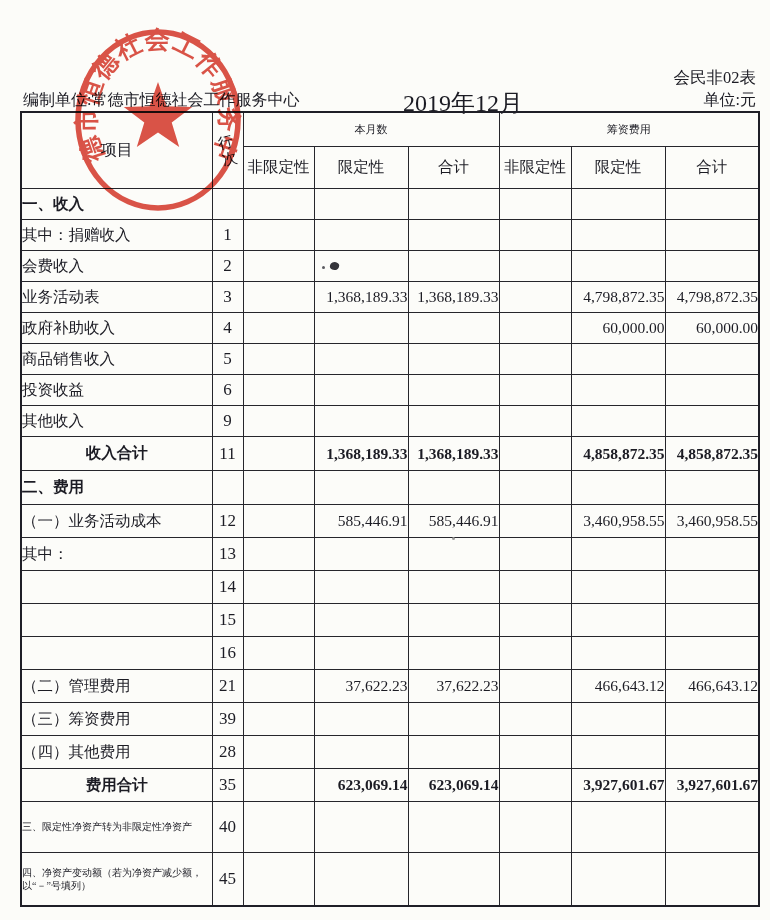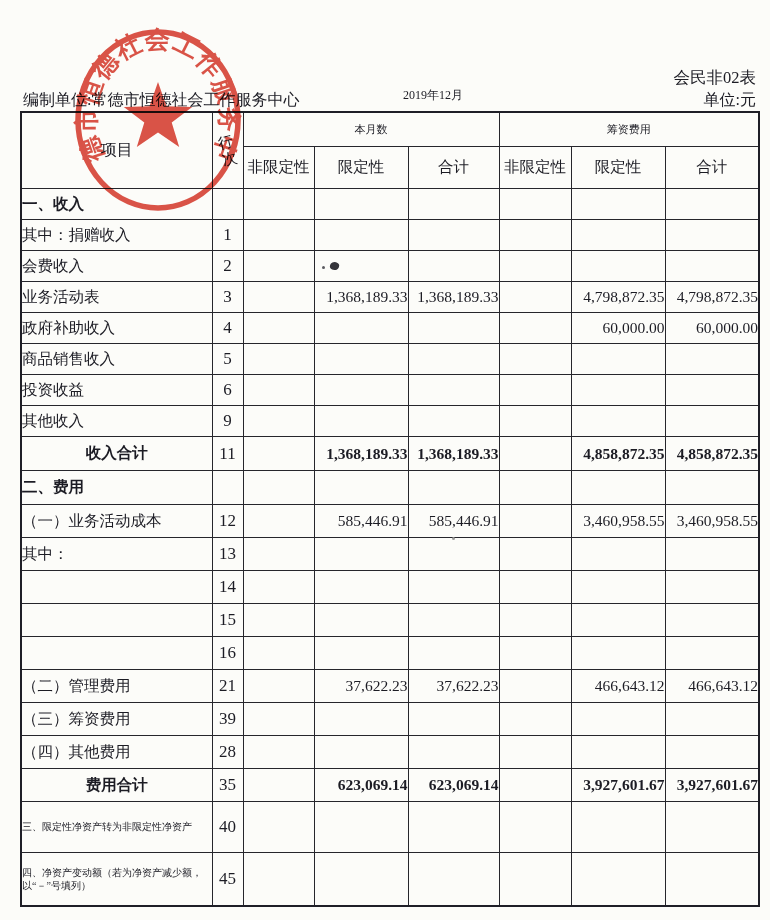--- a/index.html
+++ b/index.html
@@ -9,21 +9,21 @@
     font-family:"Liberation Serif","DejaVu Serif",serif;
     color:#1c1c24;
   }
   .page-title{
     position:absolute; top:18px; left:0; width:100%;
     text-align:center; font-size:37px; font-weight:bold; letter-spacing:5px;
     color:#17171f;
   }
   .form-code{ position:absolute; top:67px; right:14px; font-size:16.5px; }
   .prepared-line{ position:absolute; top:90px; left:23px; font-size:16px; }
-  .period{ position:absolute; top:87px; left:403px; font-size:12px; }
+  .period{ position:absolute; top:87px; left:403px; font-size:24px; }
   .unit-note{ position:absolute; top:90px; right:14px; font-size:16px; }
 
   table.fin{
     position:absolute; left:20px; top:111px;
     width:738px; border-collapse:collapse; table-layout:fixed;
     background:transparent;
   }
   table.fin th, table.fin td{
     border:1.6px solid #26262c; padding:0; overflow:hidden;
     font-weight:normal; vertical-align:middle;

